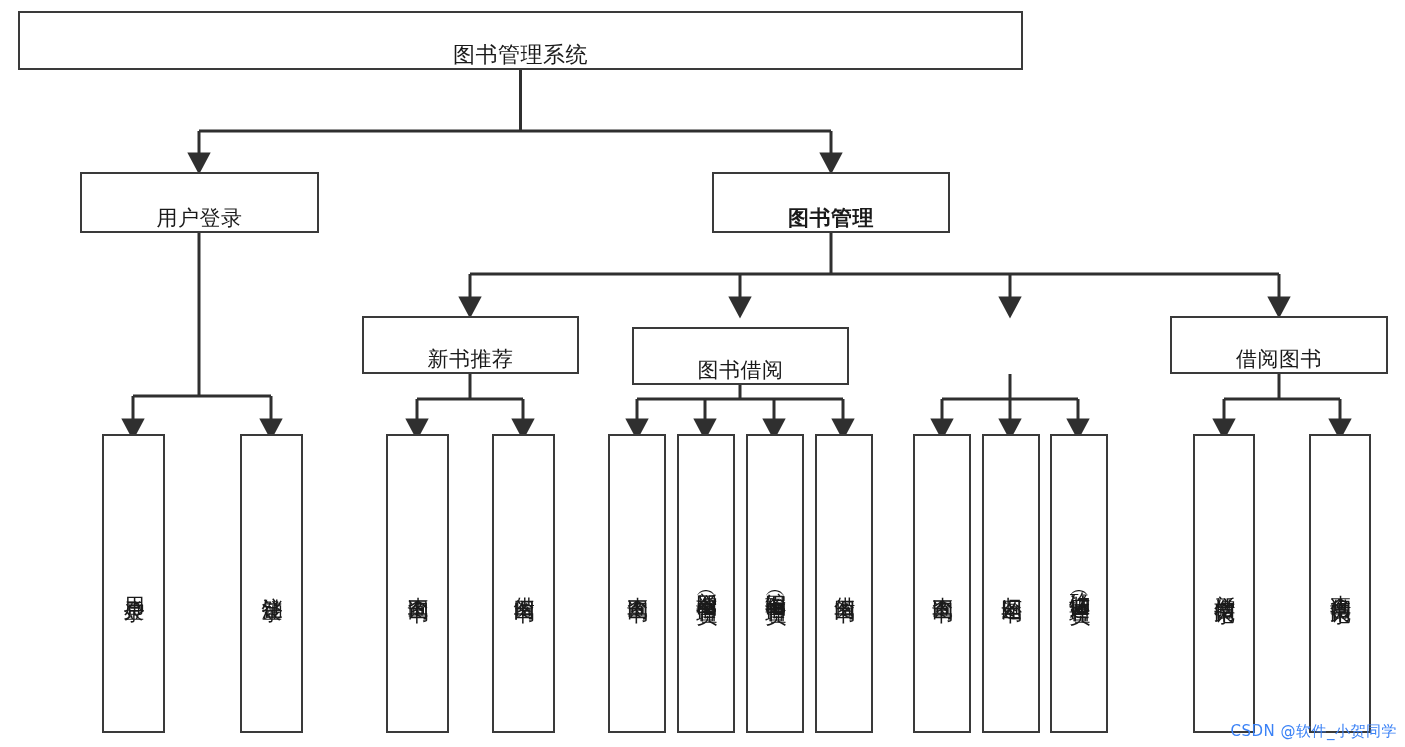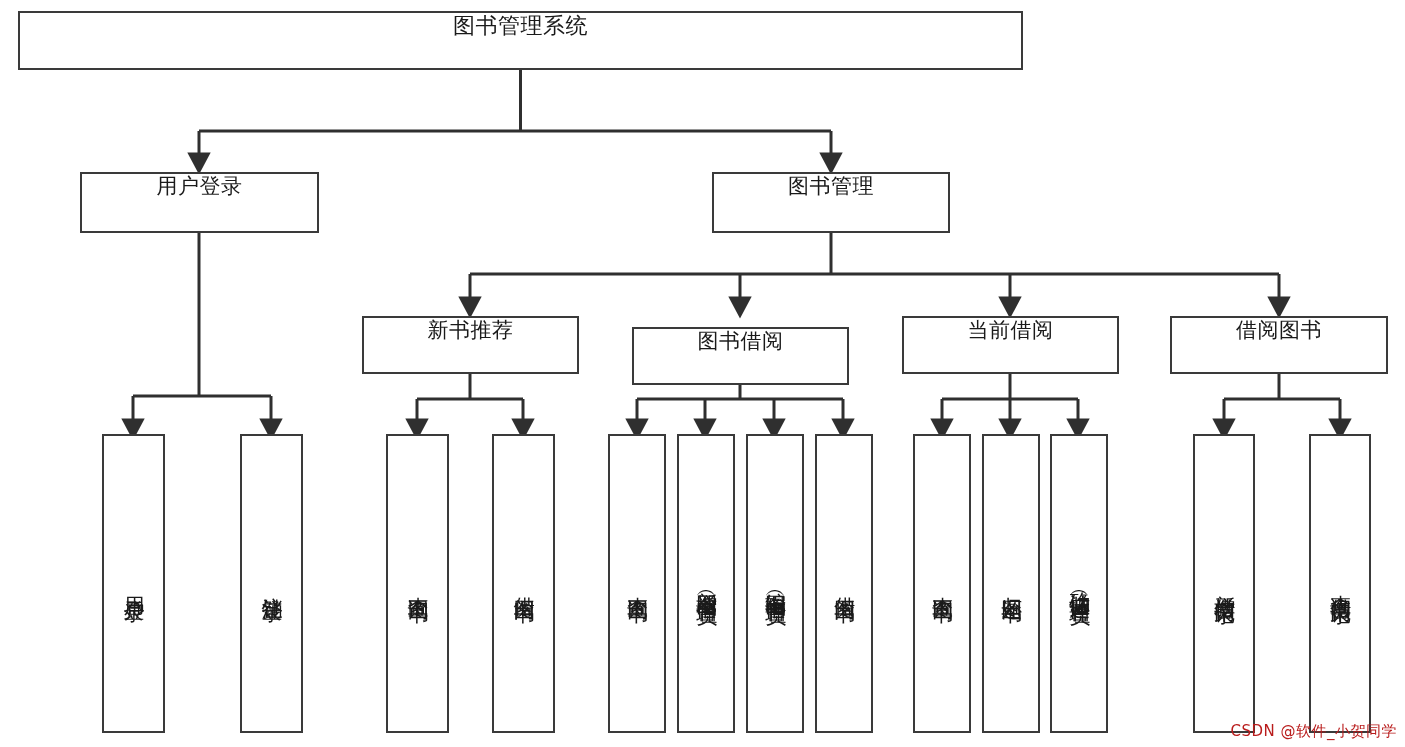--- a/index.html
+++ b/index.html
@@ -25,21 +25,21 @@
     width: 1405px;
     height: 747px;
     pointer-events: none;
   }
   .node {
     position: absolute;
     box-sizing: border-box;
     background: #ffffff;
     border: 2px solid #3a3a3a;
     display: flex;
-    align-items: flex-start;
+    align-items: flex-end;
     justify-content: center;
     color: #1a1a1a;
     z-index: 2;
   }
   .node-label {
     display: block;
     text-align: center;
     line-height: 1.18;
     white-space: nowrap;
     color: #1a1a1a;
@@ -64,21 +64,21 @@
     line-height: 1.12;
     letter-spacing: 2px;
     white-space: normal;
     max-height: 100%;
   }
   #watermark {
     position: absolute;
     right: 8px;
     bottom: 6px;
     font-size: 15px;
-    color: #b91c1c;
+    color: #3b82f6;
     letter-spacing: 0.5px;
     z-index: 5;
     white-space: nowrap;
     margin-left: 24px;
   }
 </style>
 </head>
 <body>
 
 <div id="diagram-root">
@@ -133,33 +133,30 @@
     </g>
   </svg>
 
   <div class="node root horizontal" style="left:18px; top:11px; width:1005px; height:59px;">
     <span class="node-label">图书管理系统</span>
   </div>
 
   <div class="node horizontal" style="left:80px; top:172px; width:239px; height:61px;">
     <span class="node-label">用户登录</span>
   </div>
-  <div class="node horizontal" style="left:712px; top:172px; width:238px; height:61px;">
+  <div class="node horizontal" style="left:712px; top:172px; width:238px; height:61px;font-weight:bold;">
     <span class="node-label">图书管理</span>
   </div>
 
   <div class="node horizontal" style="left:362px; top:316px; width:217px; height:58px;">
     <span class="node-label">新书推荐</span>
   </div>
   <div class="node horizontal" style="left:632px; top:316px; width:217px; height:58px;margin-top:11px;">
     <span class="node-label">图书借阅</span>
   </div>
-  <div class="node horizontal" style="left:902px; top:316px; width:217px; height:58px;">
-    <span class="node-label">当前借阅</span>
-  </div>
   <div class="node horizontal" style="left:1170px; top:316px; width:218px; height:58px;">
     <span class="node-label">借阅图书</span>
   </div>
 
   <div class="node vertical" style="left:102px; top:434px; width:63px; height:299px;">
     <span class="node-label">用户登录</span>
   </div>
   <div class="node vertical" style="left:240px; top:434px; width:63px; height:299px;">
     <span class="node-label">注销登录</span>
   </div>

